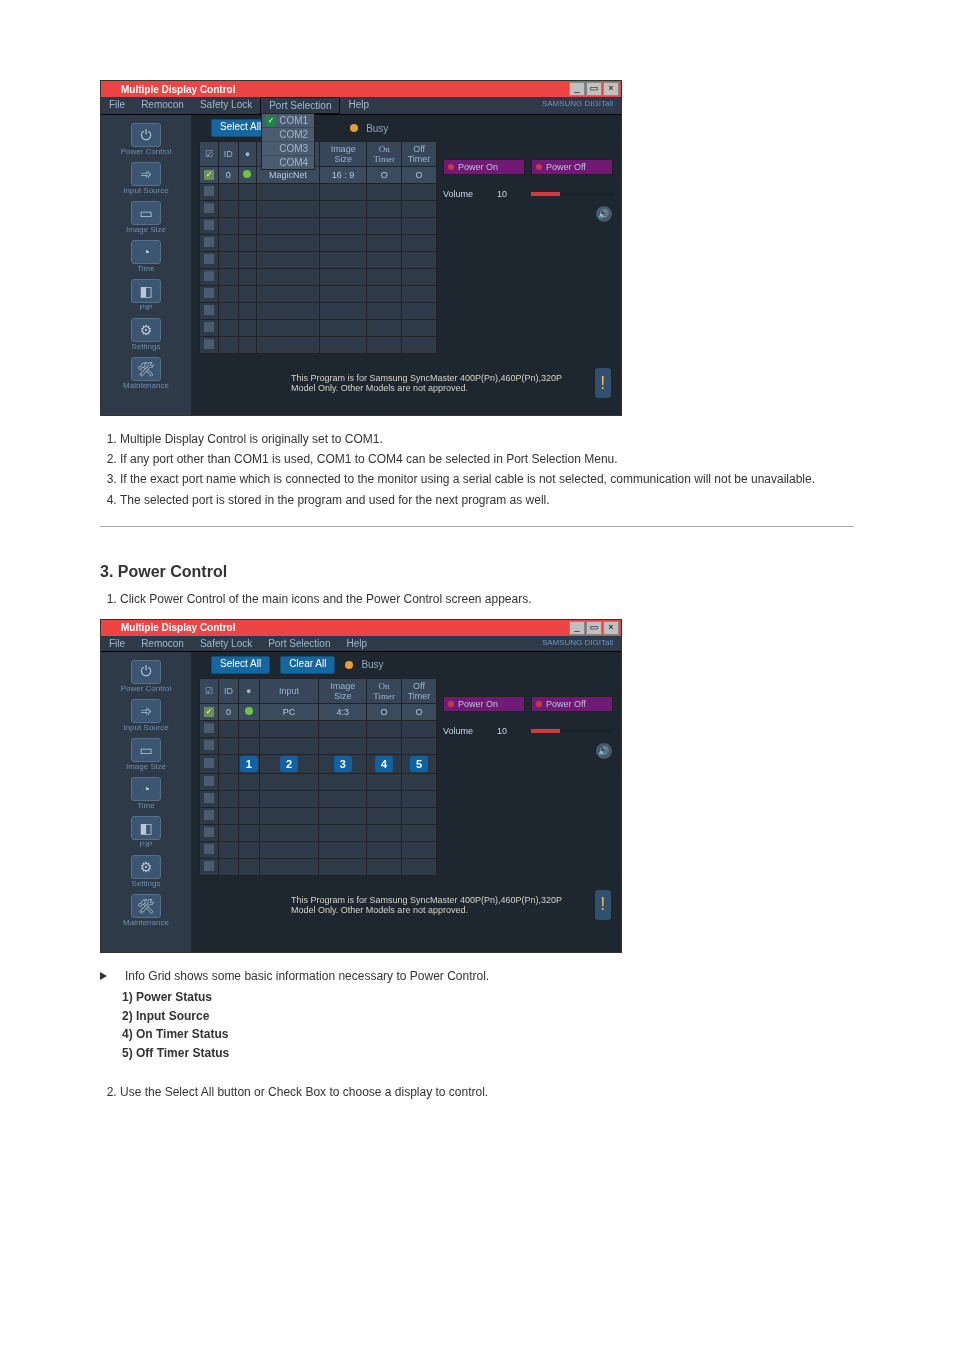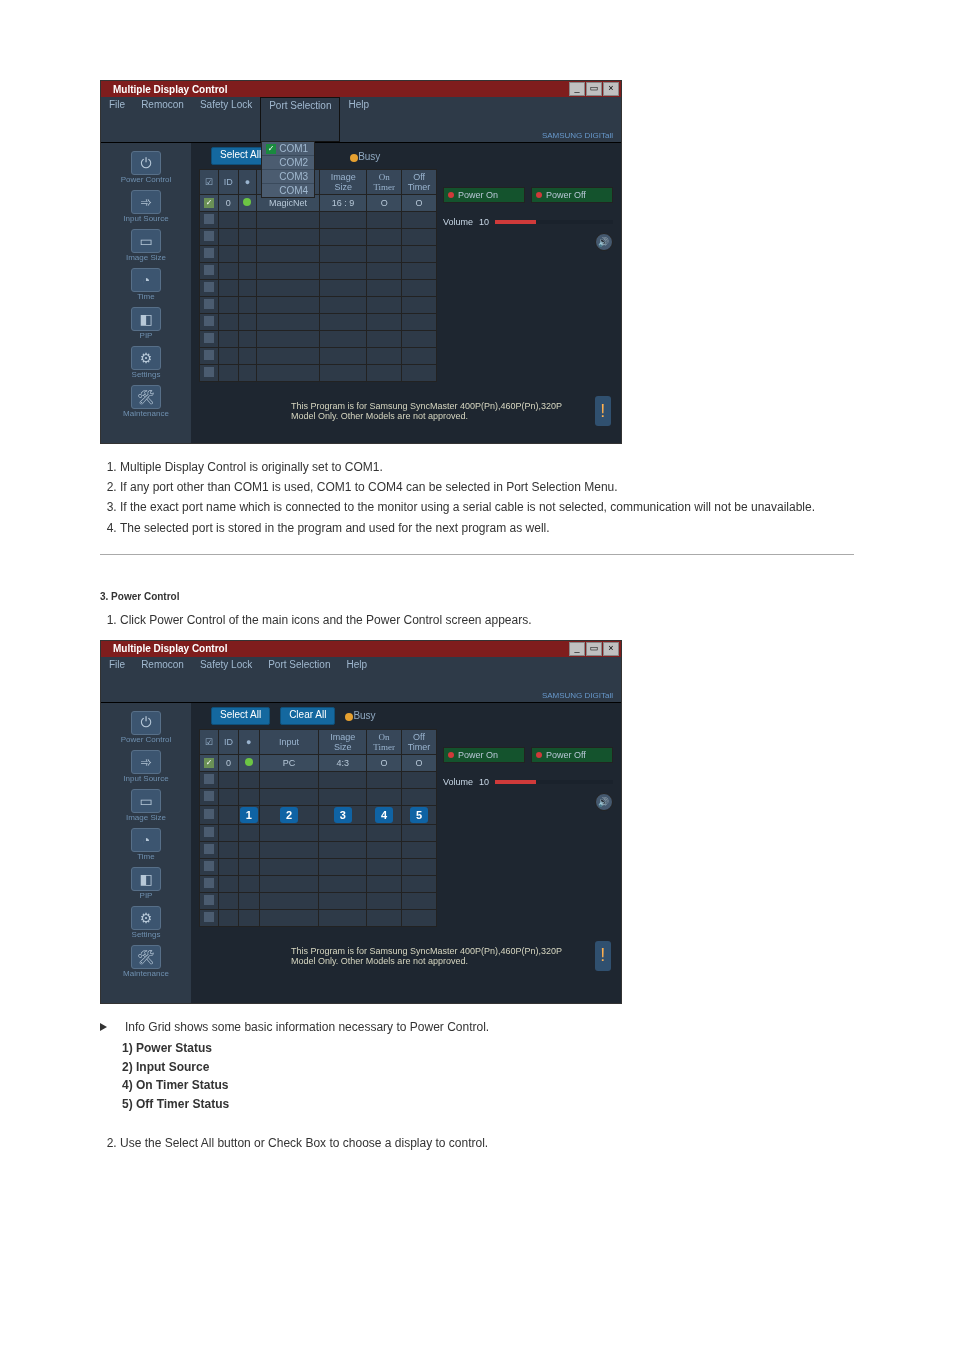--- a/index.html
+++ b/index.html
@@ -20,24 +20,24 @@
     width: 520px;
     border: 1px solid #333;
     background: #1e2630;
     color: #a0b8cf;
     font-size: 10px;
   }
   .titlebar {
     display: flex;
     align-items: center;
     justify-content: space-between;
-    background: #7f1d1d;
+    background: #ef4444;
     color: #fff;
     height: 16px;
-    padding: 0 2px 0 12px;
+    padding: 0 2px 0 20px;
   }
   .titlebar-text {
     font-size: 10px;
     font-weight: bold;
   }
   .titlebar-btns {
     display: flex;
     gap: 1px;
   }
   .titlebar-btn {
@@ -57,21 +57,20 @@
   }
   .menu-item {
     padding: 2px 8px;
     color: #a0b8cf;
     cursor: default;
     position: relative;
   }
   .menu-item:last-child {
     margin-left: auto;
     color: #6798cb;
-    margin-top: 32px;
   }
   .dropdown {
     position: absolute;
     left: 0;
     top: 100%;
     background: #4b5c70;
     border: 1px solid #222;
     width: 52px;
     z-index: 10;
   }
@@ -138,22 +137,22 @@
     color: #fff;
     font-size: 10px;
     border: 1px solid #0f4f78;
     border-radius: 2px;
     padding: 1px 8px;
     height: 14px;
     line-height: 12px;
   }
   .busy {
     display: flex;
-    align-items: flex-end;
-    gap: 0;
+    align-items: center;
+    gap: 8px;
     color: #8fa8c0;
   }
   .busy-dot {
     width: 8px;
     height: 8px;
     border-radius: 50%;
     background: #e6a030;
   }
   .central {
     display: flex;
@@ -203,32 +202,32 @@
     width: 170px;
     padding-top: 18px;
   }
   .pwr-row {
     display: flex;
     gap: 6px;
     margin-bottom: 14px;
   }
   .pwr-btn {
     flex: 1;
-    background: #14532d;
+    background: #701a75;
     border: 1px solid #222;
     padding: 2px 4px;
     font-size: 9px;
     display: flex;
     align-items: center;
     gap: 4px;
     color: #b8c7d6;
   }
   .pwr-dot-on { width:6px; height:6px; border-radius:50%; background:#cf3a3a; display:inline-block;}
   .pwr-dot-off { width:6px; height:6px; border-radius:50%; background:#cf3a3a; display:inline-block;}
-  .vol-row { display:flex; align-items:center; gap:6px; font-size:9px; color:#c8d7e6; }
+  .vol-row { display:flex; align-items:center; gap:24px; font-size:9px; color:#c8d7e6; }
   .vol-bar { flex:1; height:4px; background:#1a222c; position:relative; }
   .vol-fill { width:35%; height:100%; background:#cf3a3a; }
   .vol-knob { width:16px; height:16px; border-radius:50%; background:#45596f; border:1px solid #222; display:flex; align-items:center; justify-content:center; margin-top:6px; margin-left:auto; font-size:9px; color:#b8c7d6;}
   .footer-note {
     padding: 6px 10px 10px 100px;
     font-size: 9px;
     color: #d6d6c0;
     display:flex;
     align-items:center;
     gap:22px;
@@ -255,21 +254,21 @@
     margin-bottom: 4px;
     line-height: 1.35;
   }
   hr.sep {
     border: none;
     border-top: 1px solid #aaa;
     margin: 18px 0 36px 0;
   }
   .section-head {
     font-weight: bold;
-    font-size: 10px;
+    font-size: 16px;
     margin: 0 0 10px 0;
   }
   .sub-list {
     margin: 2px 0 0 22px;
     font-weight: bold;
   }
   .sub-list div { margin:2px 0; }
   .info-line {
     display:flex;
     align-items:center;

